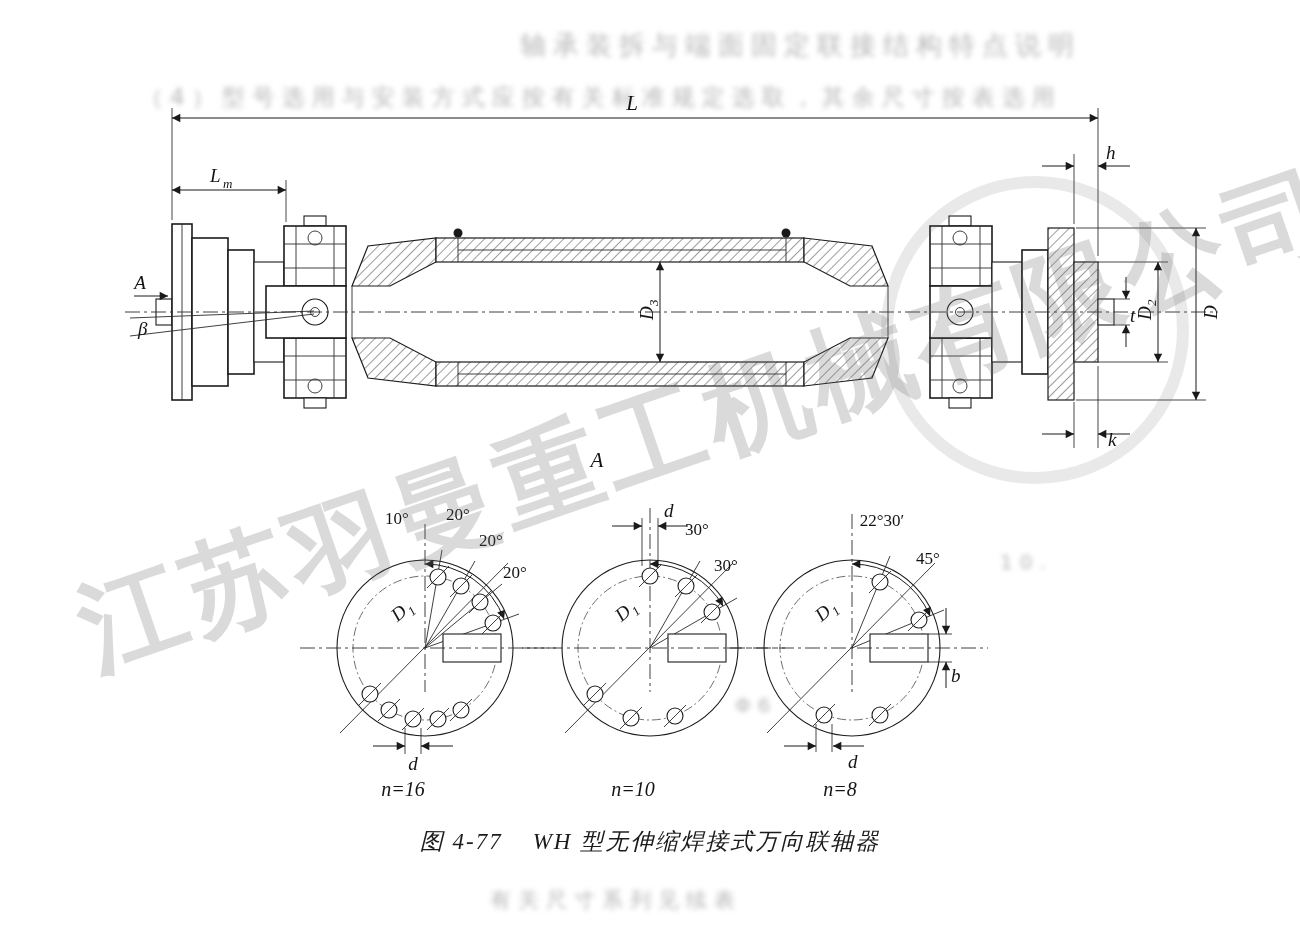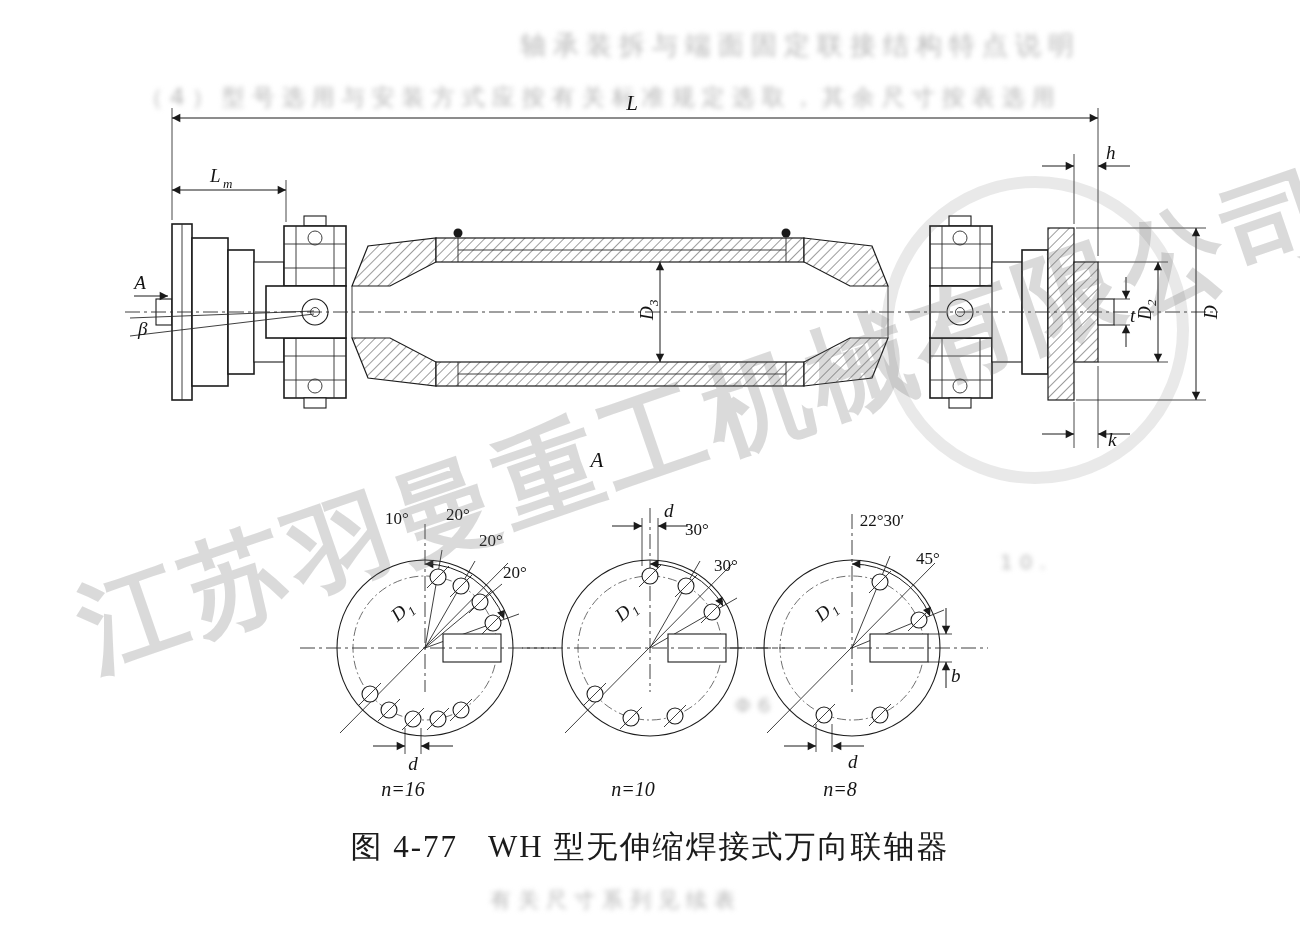--- a/index.html
+++ b/index.html
@@ -1,21 +1,21 @@
 <!DOCTYPE html>
 <html><head>
 <meta charset="utf-8">
 <style>
   html,body{margin:0;padding:0;background:#ffffff;}
   .page{position:relative;width:1300px;height:950px;background:#ffffff;overflow:hidden;
         font-family:"Liberation Serif","DejaVu Serif",serif;}
   .bleed{position:absolute;color:#b6b6b6;filter:blur(2.6px);white-space:nowrap;
          letter-spacing:7px;font-family:"DejaVu Sans",sans-serif;}
   .caption{position:absolute;top:826px;left:0;width:100%;text-align:center;
-           font-size:31px;color:#1b1b1b;letter-spacing:2px;}
+           font-size:23px;color:#1b1b1b;letter-spacing:2px;font-style:italic;}
   .caption .sp{display:inline-block;width:30px;}
   svg{position:absolute;top:0;left:0;}
   svg text{user-select:none;}
   .lbl{font-family:"Liberation Serif","DejaVu Serif",serif;font-style:italic;
        font-size:19px;fill:#141414;stroke:none;}
   .big{font-size:21px;}
   .sub{font-size:13px;}
   .ang{font-family:"Liberation Serif","DejaVu Serif",serif;font-style:normal;
        font-size:17px;fill:#141414;stroke:none;}
   .nl{font-family:"Liberation Serif","DejaVu Serif",serif;font-style:italic;

